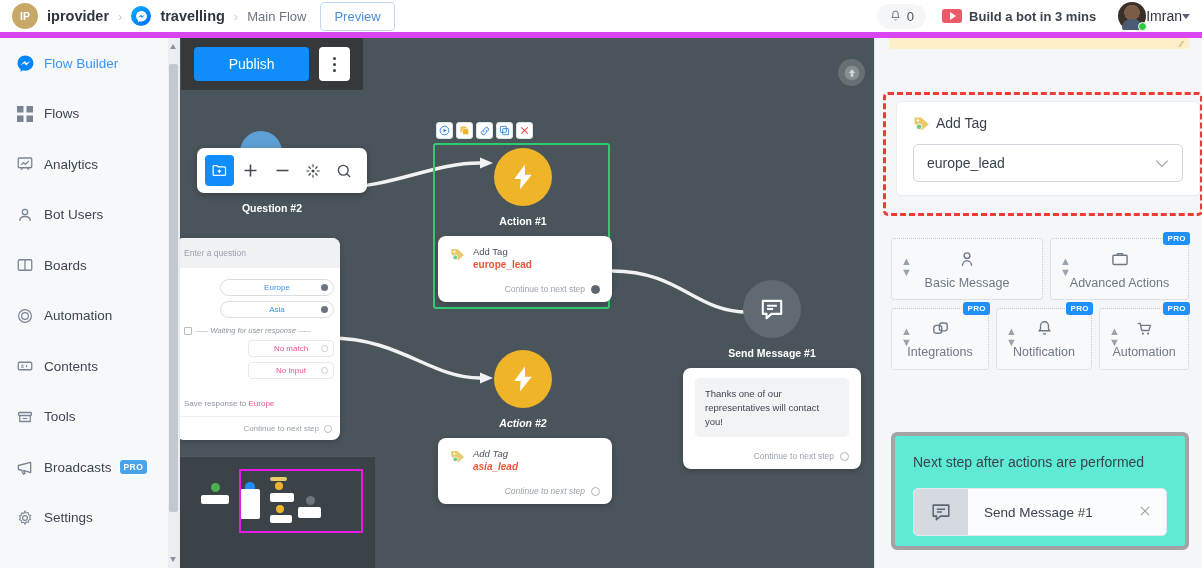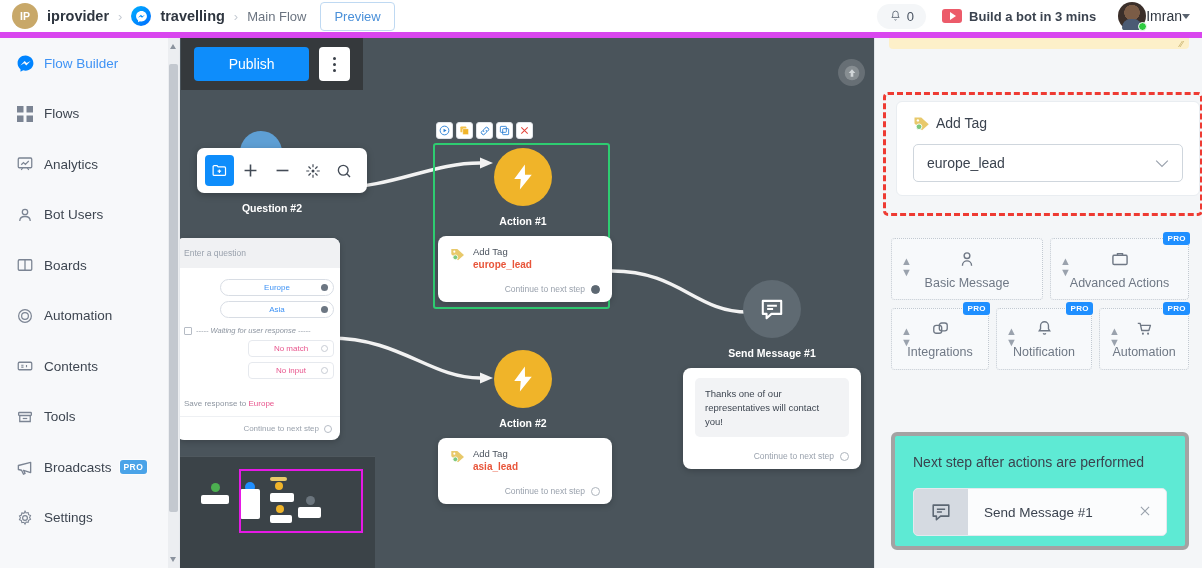--- a/index.html
+++ b/index.html
@@ -565,21 +565,21 @@
             <div class="tag-text-val">europe_lead</div>
           </div>
         </div>
         <div class="card-foot">
           <span>Continue to next step</span>
           <i class="circ filled"></i>
         </div>
       </div>
     </div>
 
-    <div class="node" style="left:258px; top:312px; width:170px;">
+    <div class="node" style="left:258px; top:312px; width:170px;font-style:italic;">
       <div style="display:flex; justify-content:center;">
         <div class="node-circle">
           <svg width="30" height="30" viewBox="0 0 24 24">
               <path d="M13.5 2L5 13.5h5.2L9.5 22 19 10.2h-5.4z" fill="#fff"></path>
             </svg>
         </div>
       </div>
       <div class="node-title">Action #2</div>
       <div class="node-card" style="margin-top:9px;">
         <div class="tag-row">

